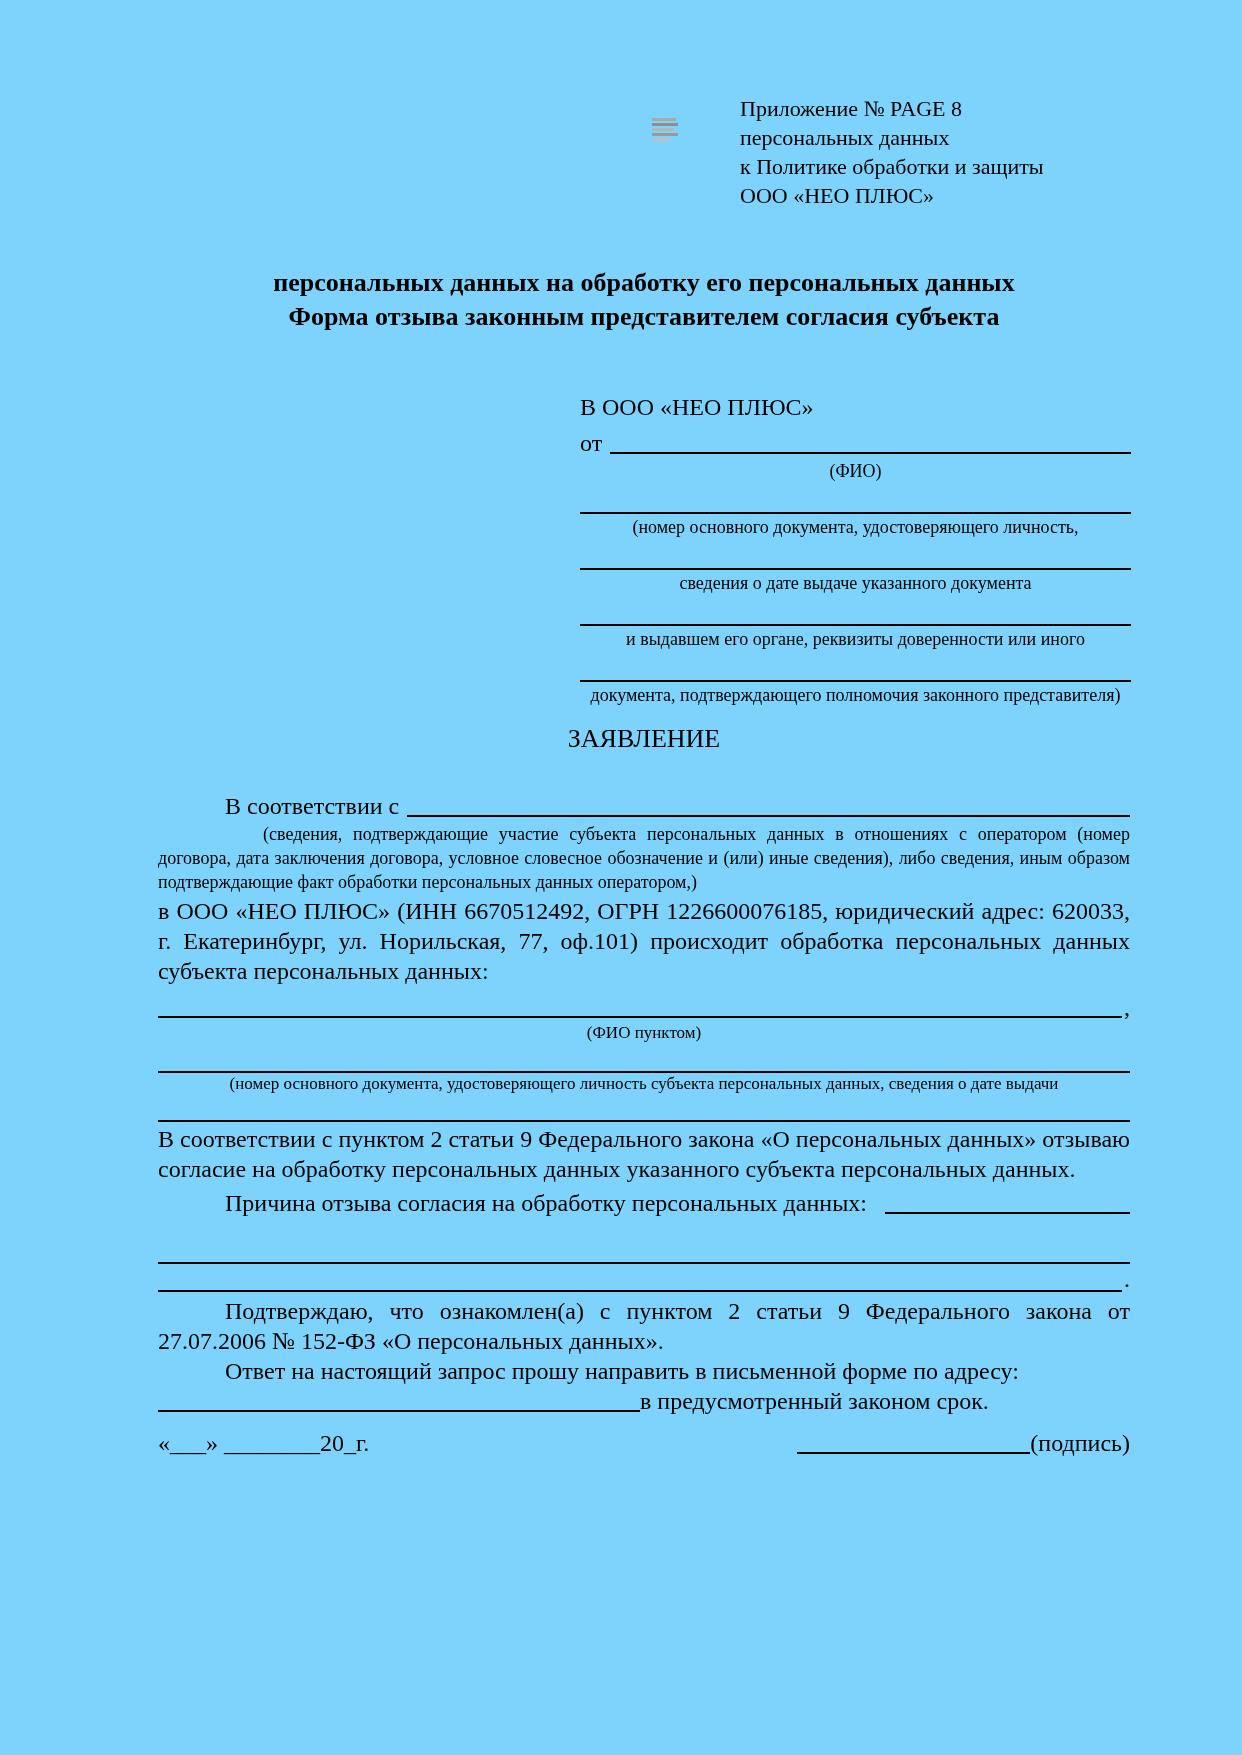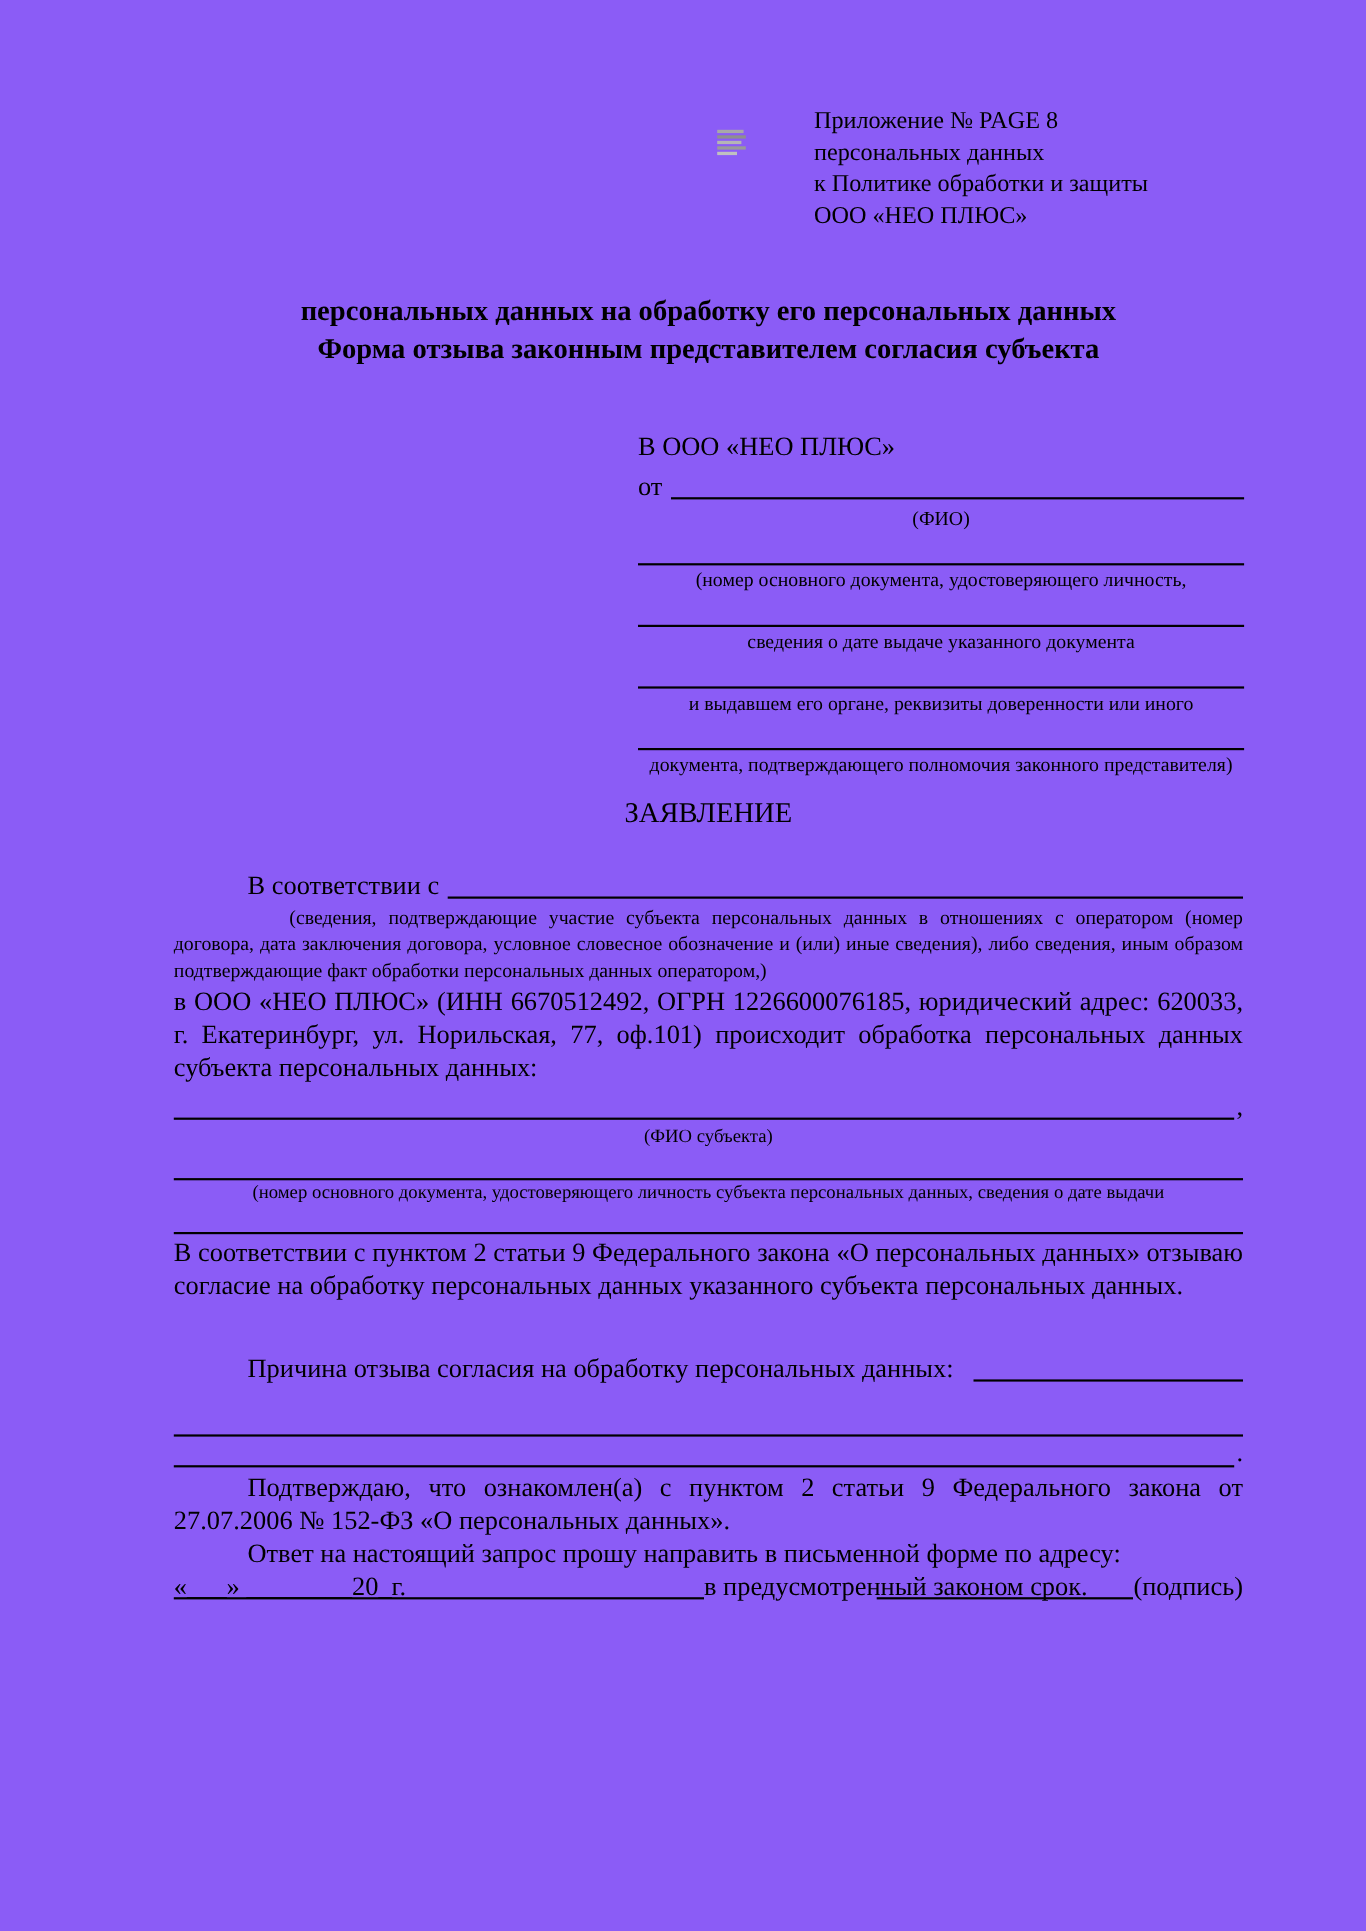--- a/index.html
+++ b/index.html
@@ -1,19 +1,19 @@
 <!DOCTYPE html>
 <html lang="ru"><head>
 <meta charset="utf-8">
 <style>
   html,body{margin:0;padding:0;background:#888;}
   .page{
     position:relative;
     width:1242px;height:1755px;
-    background:#8b5cf6;
+    background:#7dd3fc;
     font-family:"Liberation Serif","DejaVu Serif",serif;
     color:#000;
     overflow:hidden;
   }
   
   .mini-icon{position:absolute;left:652px;top:118px;width:26px;height:26px;}
   .mini-icon i{display:block;height:3px;margin-bottom:2px;background:#9a9a9a;}
   .mini-icon i:nth-child(1){width:24px;background:#a8a8a8;}
   .mini-icon i:nth-child(2){width:26px;background:#8f8f8f;}
   .mini-icon i:nth-child(3){width:22px;background:#b5b5b5;}
@@ -107,31 +107,31 @@
     </div>
 
     <p class="fineprint">(сведения, подтверждающие участие субъекта персональных данных в отношениях с оператором (номер договора, дата заключения договора, условное словесное обозначение и (или) иные сведения), либо сведения, иным образом подтверждающие факт обработки персональных данных оператором,)</p>
 
     <p class="just">в ООО «НЕО ПЛЮС» (ИНН 6670512492, ОГРН 1226600076185, юридический адрес: 620033, г. Екатеринбург, ул. Норильская, 77, оф.101) происходит обработка персональных данных субъекта персональных данных:</p>
 
     <div class="row blank-a">
       <span class="fill"></span>
       <span class="tail">,</span>
     </div>
-    <span class="bodycap">(ФИО субъекта)</span>
+    <span class="bodycap">(ФИО пунктом)</span>
 
     <div class="gapline blank-b"></div>
     <span class="bodycap">(номер основного документа, удостоверяющего личность субъекта персональных данных, сведения о дате выдачи</span>
 
     <div class="gapline blank-d"></div>
 
     <p class="just" style="margin-top:2px;">В соответствии с пунктом 2 статьи 9 Федерального закона «О персональных данных» отзываю согласие на обработку персональных данных указанного субъекта персональных данных.</p>
 
     <div class="row" style="margin-top:4px;">
-      <span class="lbl" style="margin-left:67px;margin-top:42px;">Причина отзыва согласия на обработку персональных данных:</span>
+      <span class="lbl" style="margin-left:67px;">Причина отзыва согласия на обработку персональных данных:</span>
       <span class="fill reason-fill"></span>
     </div>
 
     <div class="gapline blank-c"></div>
     <div class="row">
       <span class="fill blank-d" style="margin-bottom:0;"></span>
       <span class="tail" style="align-self:flex-end;">.</span>
     </div>
 
     <p class="just indent" style="margin-top:2px;">Подтверждаю, что ознакомлен(а) с пунктом 2 статьи 9 Федерального закона от 27.07.2006 № 152-ФЗ «О персональных данных».</p>

